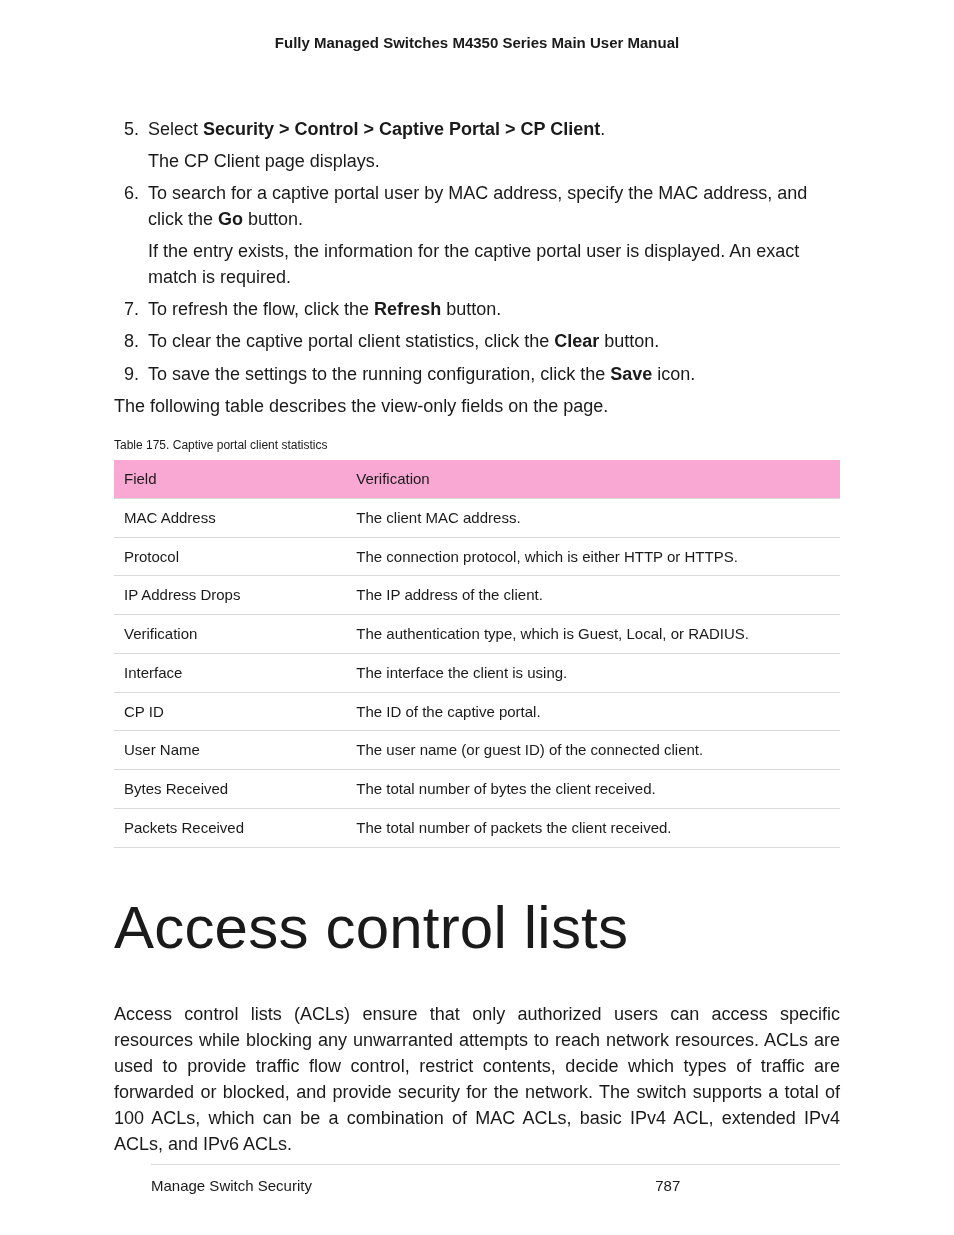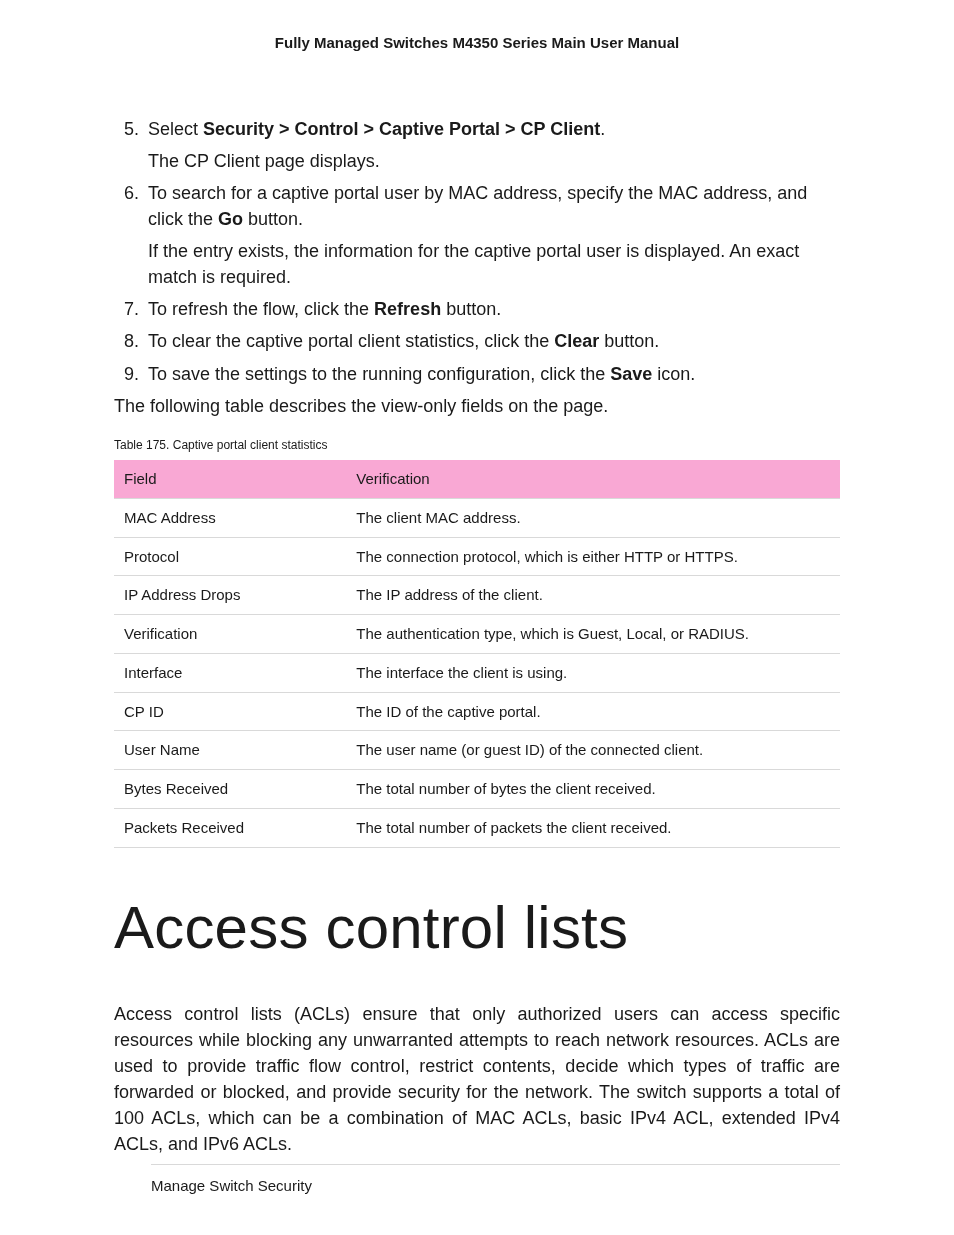--- a/index.html
+++ b/index.html
@@ -166,15 +166,16 @@
         </tr>
     </tbody>
   </table>
 
   <h1 class="section">Access control lists</h1>
 
   <p class="body-para" style="text-align:justify">Access control lists (ACLs) ensure that only authorized users can access specific resources while blocking any unwarranted attempts to reach network resources. ACLs are used to provide traffic flow control, restrict contents, decide which types of traffic are forwarded or blocked, and provide security for the network. The switch supports a total of 100 ACLs, which can be a combination of MAC ACLs, basic IPv4 ACL, extended IPv4 ACLs, and IPv6 ACLs.</p>
 
   <div class="footer">
     <span class="left">Manage Switch Security</span>
+    <span class="mid">787</span>
   </div>
 
 </div>
 
 </body></html>

